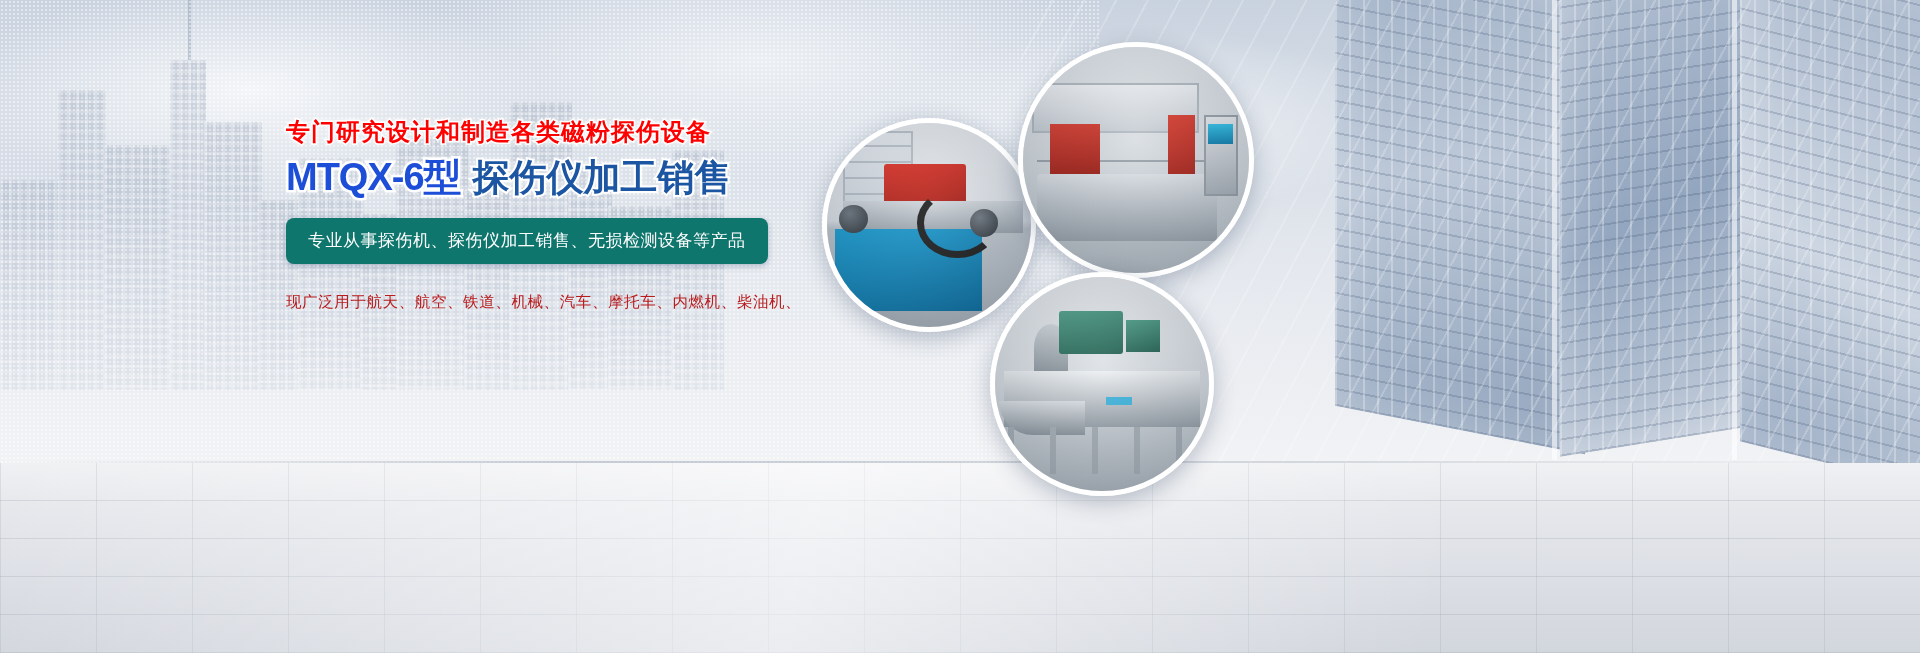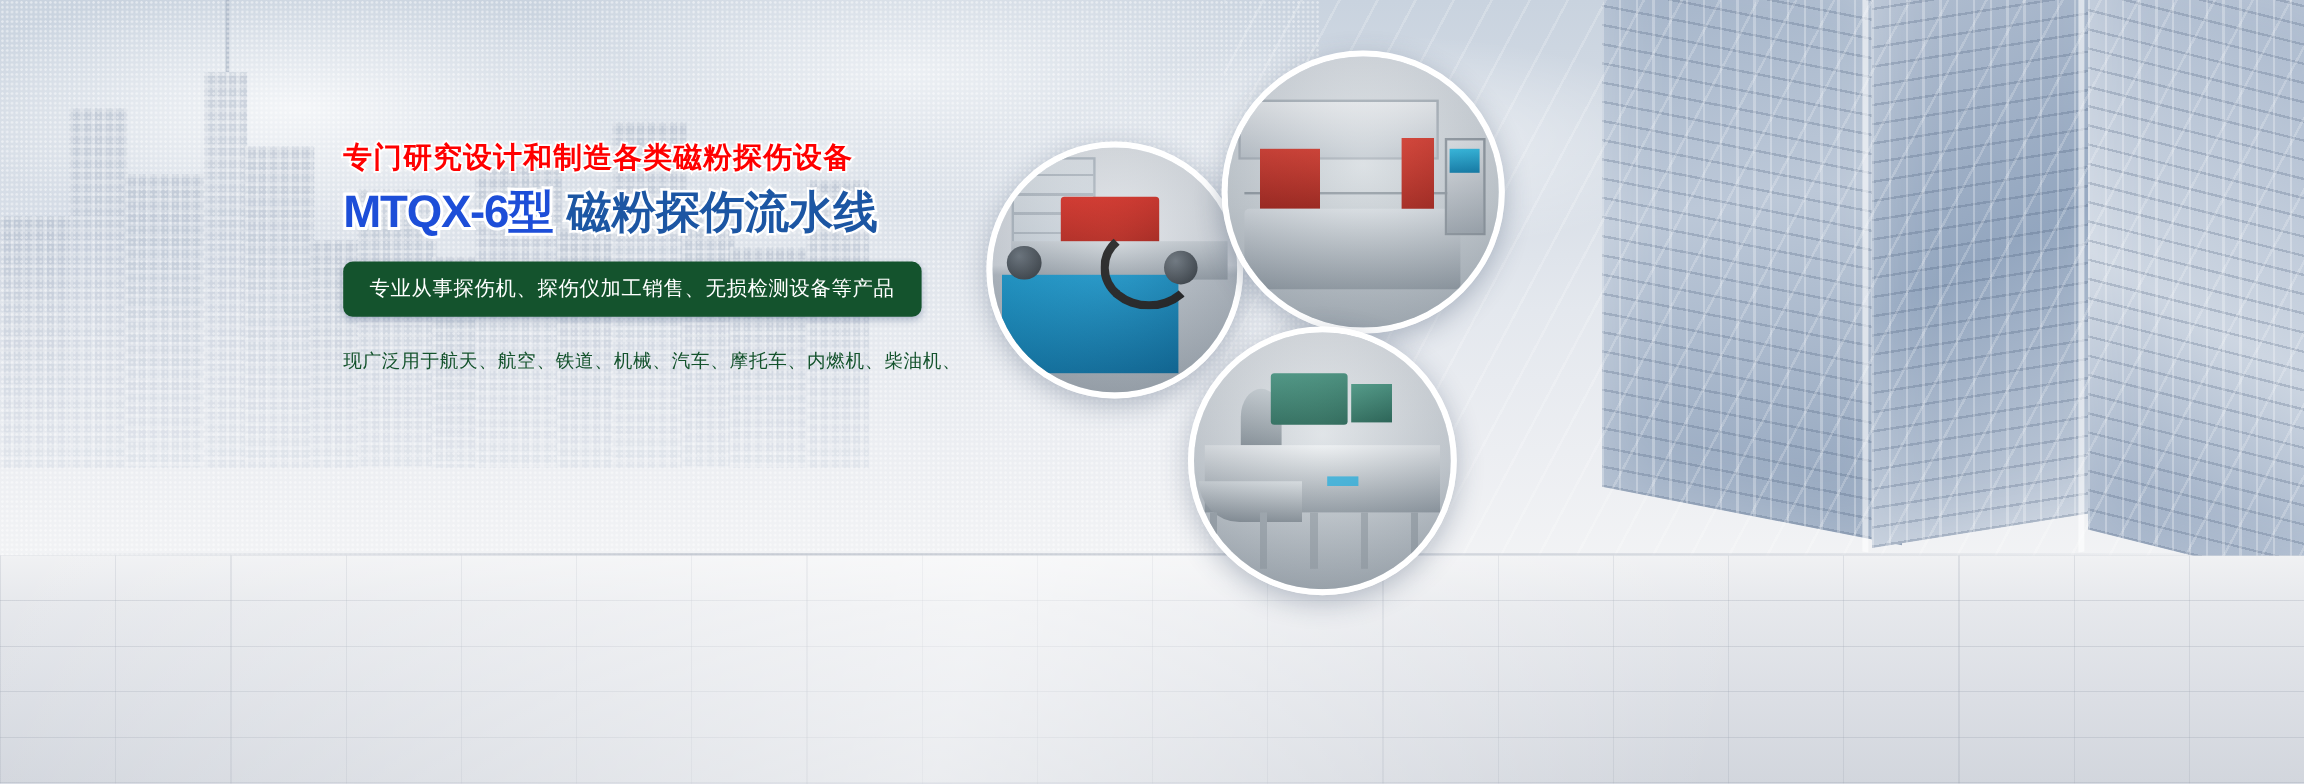--- a/index.html
+++ b/index.html
@@ -119,28 +119,28 @@
   .title-sub {
     font-size:37px; font-weight:bold; color:#1c56a3;
     margin-left:12px; line-height:1;
     -webkit-text-stroke:4px #ffffff;
     paint-order:stroke fill;
     text-shadow:0 0 8px rgba(255,255,255,.9);
   }
 
   .pill {
     display:inline-block; margin-top:22px;
-    background:#14532d; color:#ffffff;
+    background:#0f766e; color:#ffffff;
     font-size:17px; letter-spacing:.5px;
     padding:11px 22px 12px; border-radius:8px;
     white-space:nowrap;
     box-shadow:0 2px 6px rgba(20,50,100,.28);
   }
 
-  .para { margin-top:22px; color:#14532d; font-size:15.5px; line-height:2.0; letter-spacing:.6px; white-space:nowrap; }
+  .para { margin-top:22px; color:#b91c1c; font-size:15.5px; line-height:2.0; letter-spacing:.6px; white-space:nowrap; }
 
   
   .photo {
     position:absolute; border-radius:50%;
     border:5px solid #ffffff; overflow:hidden;
     box-shadow:0 6px 22px rgba(40,60,90,.30);
   }
   .p1 { left:822px;  top:118px; width:214px; height:214px; }
   .p2 { left:1018px; top:42px;  width:236px; height:236px; }
   .p3 { left:990px;  top:272px; width:224px; height:224px; }
@@ -244,21 +244,21 @@
   <div class="floor">
     <div class="floor-grid"></div>
     <div class="floor-shine"></div>
   </div>
 
   <div class="copy">
     <div class="headline">专门研究设计和制造各类磁粉探伤设备</div>
 
     <div class="title-row">
       <span class="title-main">MTQX-6型</span>
-      <span class="title-sub">磁粉探伤流水线</span>
+      <span class="title-sub">探伤仪加工销售</span>
     </div>
 
     <div class="pill">专业从事探伤机、探伤仪加工销售、无损检测设备等产品</div>
 
     <div class="para">
       <div>现广泛用于航天、航空、铁道、机械、汽车、摩托车、内燃机、柴油机、</div>
     </div>
   </div>
 
   <div class="photo p1">

